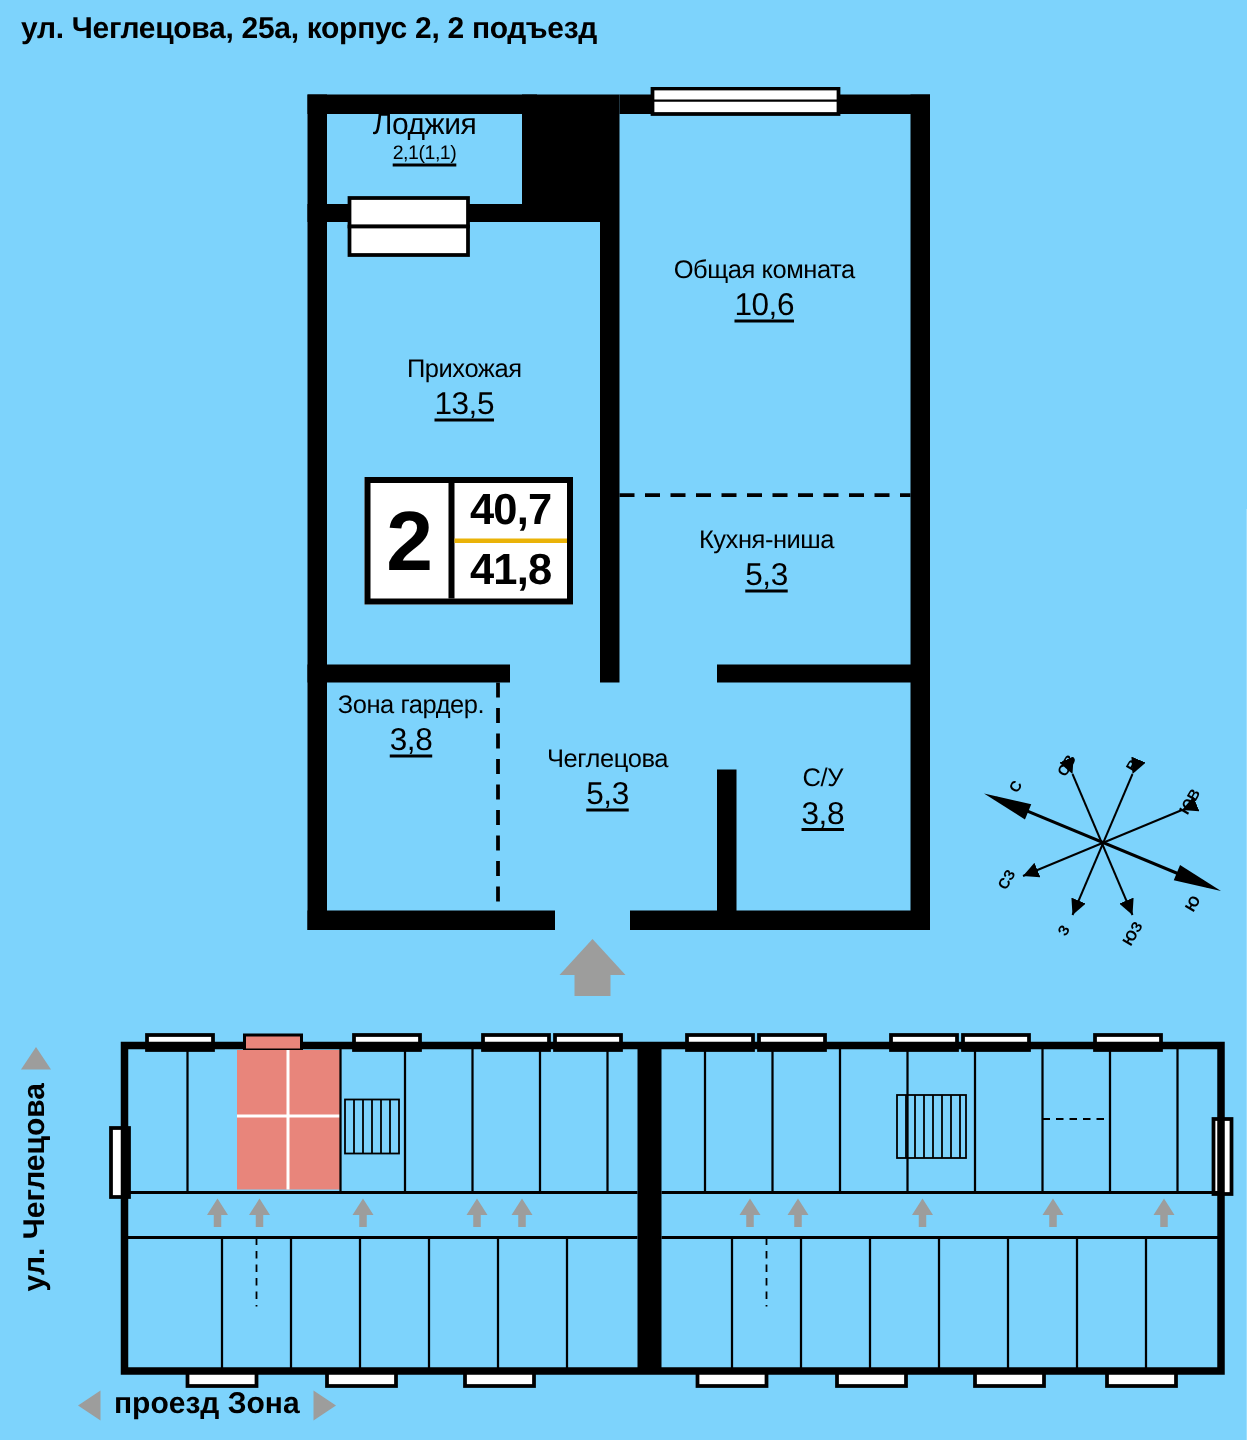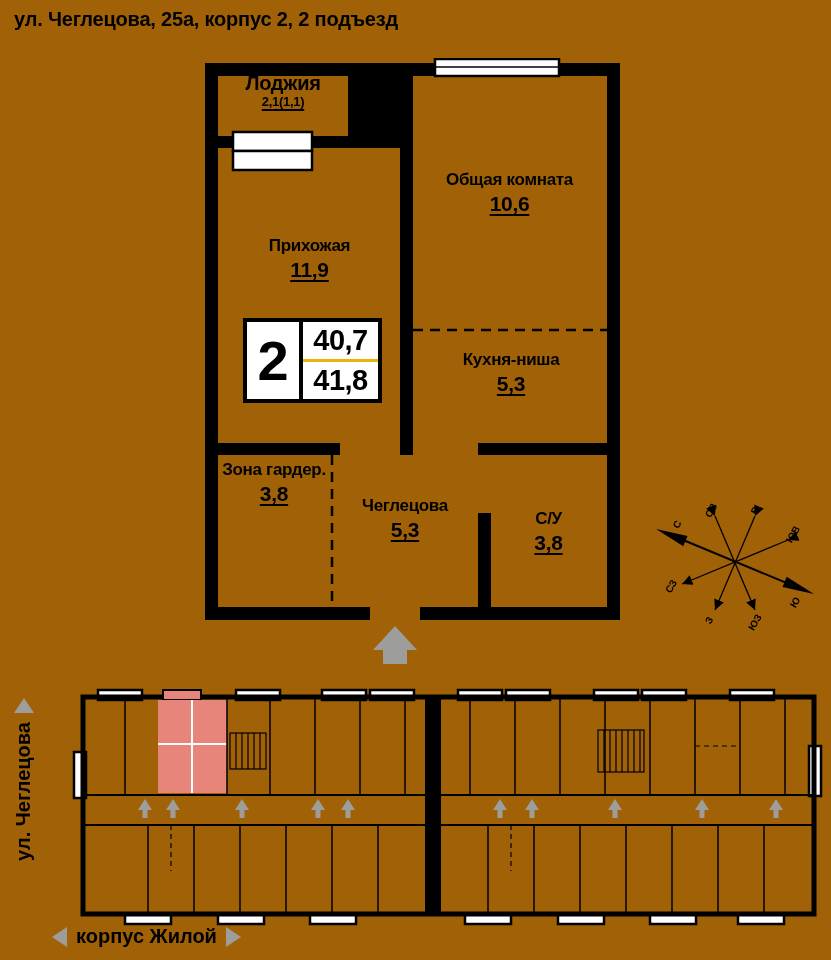--- a/index.html
+++ b/index.html
@@ -1,21 +1,21 @@
 <!DOCTYPE html>
 <html><head>
 <meta charset="utf-8">
 <style>
   html,body{margin:0;padding:0;}
   body{background:#fff;font-family:"Liberation Sans",sans-serif;color:#000;}
-  .page{position:relative;width:831px;height:960px;background:#a16207;overflow:hidden;}
+  .page{position:relative;width:831px;height:960px;background:#7dd3fc;overflow:hidden;}
   .title{position:absolute;left:14px;top:8px;font-size:20px;font-weight:bold;letter-spacing:-0.2px;margin:0;}
   .plan-wrap{position:absolute;left:202px;top:58px;width:420px;height:612px;}
   .plan-svg{position:absolute;left:0;top:0;}
-  .room-label{position:absolute;text-align:center;font-weight:bold;line-height:1.12;letter-spacing:-0.3px;}
+  .room-label{position:absolute;text-align:center;font-weight:normal;line-height:1.12;letter-spacing:-0.3px;}
   .room-name{font-size:17px;}
   .room-area{font-size:21px;text-decoration:underline;text-decoration-thickness:2px;text-underline-offset:3px;margin-top:3px;}
   .room-label.small .room-name{font-size:20px;}
   .room-label.small .room-area{font-size:13px;margin-top:1px;}
   .badge{position:absolute;left:41px;top:260px;width:139px;height:85px;border:4px solid #000;background:#fff;display:flex;box-sizing:border-box;}
   .badge-rooms{width:52px;border-right:4px solid #000;display:flex;align-items:center;justify-content:center;font-size:56px;font-weight:bold;}
   .badge-areas{flex:1;display:flex;flex-direction:column;}
   .badge-area{flex:1;display:flex;align-items:center;justify-content:center;font-size:29px;font-weight:bold;letter-spacing:-0.5px;}
   .badge-area.top{border-bottom:3px solid #eab308;}
   .compass{position:absolute;left:650px;top:500px;}
@@ -69,21 +69,21 @@
         <rect x="181" y="592" width="24" height="14"></rect>
       </g>
     </svg>
 
     <div class="room-label small" style="left:16px;top:14px;width:130px;">
       <div class="room-name">Лоджия</div>
       <div class="room-area">2,1(1,1)</div>
     </div>
     <div class="room-label" style="left:25px;top:178px;width:165px;">
       <div class="room-name">Прихожая</div>
-      <div class="room-area">11,9</div>
+      <div class="room-area">13,5</div>
     </div>
     <div class="room-label" style="left:230px;top:112px;width:155px;">
       <div class="room-name">Общая комната</div>
       <div class="room-area">10,6</div>
     </div>
     <div class="room-label" style="left:215px;top:292px;width:188px;">
       <div class="room-name">Кухня-ниша</div>
       <div class="room-area">5,3</div>
     </div>
     <div class="room-label" style="left:16px;top:402px;width:112px;">
@@ -246,17 +246,17 @@
     </svg>
   </div>
 
   <div class="street-v">
     <span class="tri-up"></span>
     <span class="txt">ул. Чеглецова</span>
   </div>
 
   <div class="street-h">
     <span class="tri-left"></span>
-    <span>корпус Жилой</span>
+    <span>проезд Зона</span>
     <span class="tri-right"></span>
   </div>
 
 </div>
 
 </body></html>

